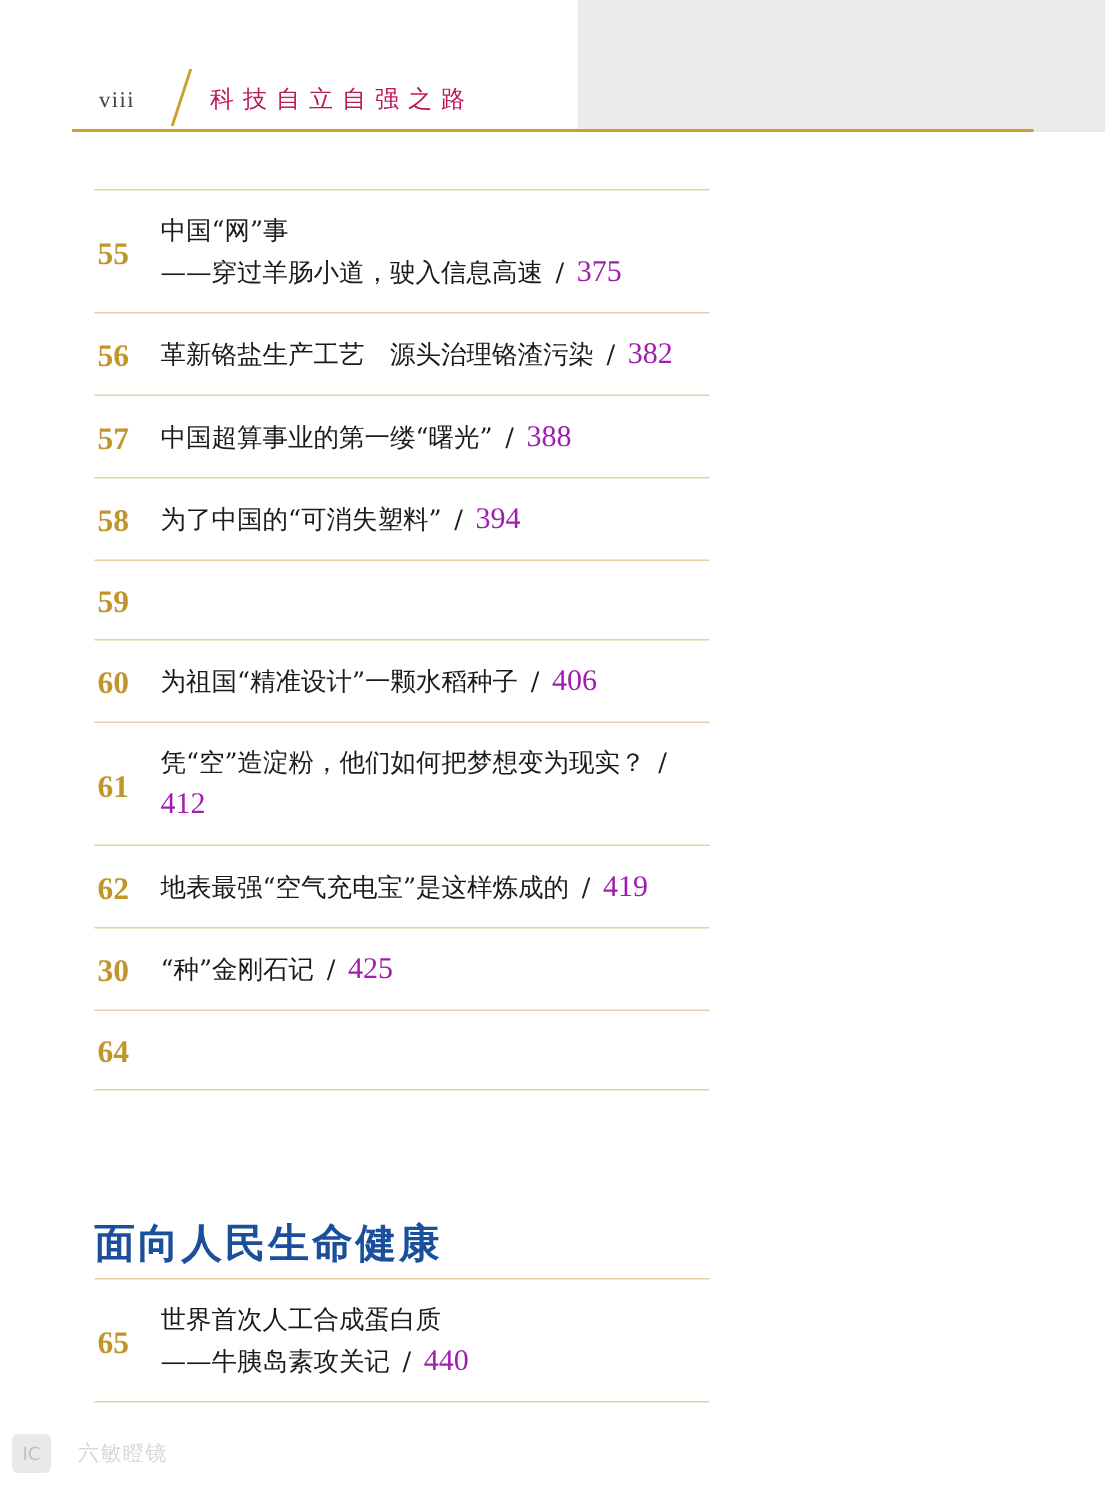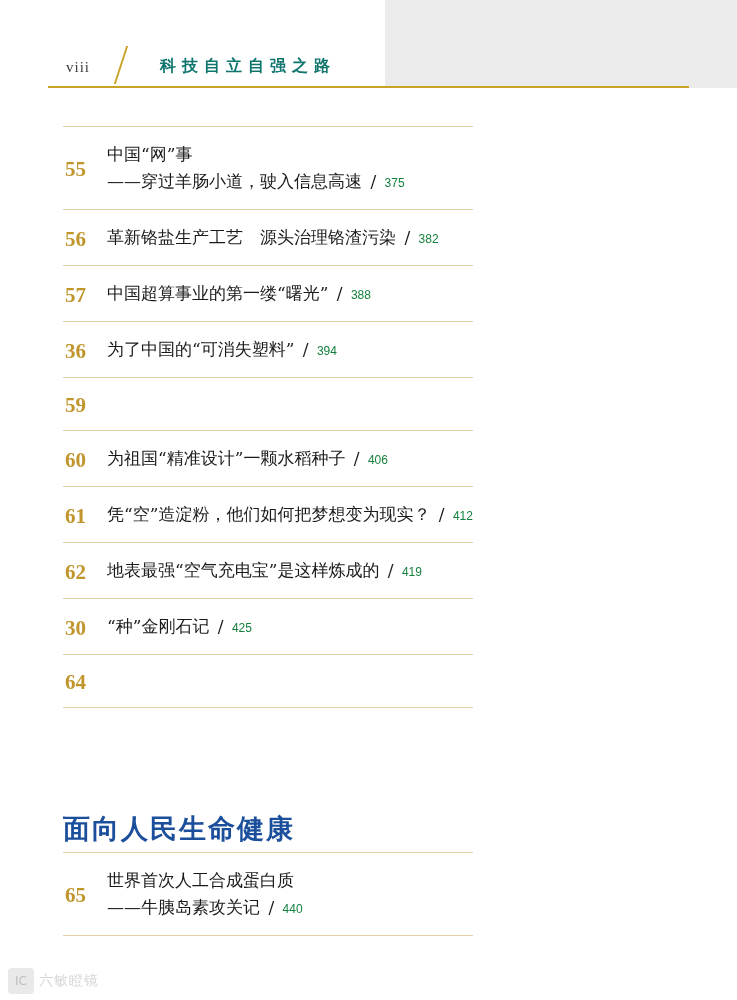--- a/index.html
+++ b/index.html
@@ -58,27 +58,27 @@
     position: absolute;
     left: 72px;
     top: 0px;
     width: 2px;
     height: 38px;
     background: #c9a227;
     transform: skewX(-18deg);
   }
   .header-title {
     position: absolute;
-    left: 112px;
+    left: 92px;
     top: 10px;
     font-size: 16px;
-    color: #0f766e;
+    color: #be185d;
     letter-spacing: 6px;
     font-family: "DejaVu Serif", serif;
-    font-weight: 700;
+    font-weight: 400;
   }
   
   .toc {
     position: absolute;
     left: 63px;
     top: 126px;
     width: 410px;
   }
   .toc-row {
     position: relative;
@@ -107,23 +107,23 @@
     flex: 1 1 auto;
     font-size: 17px;
     line-height: 27px;
     color: #1a1a1a;
     font-family: "DejaVu Serif", serif;
   }
   .entry .line2 {
     display: block;
   }
   .pg {
-    font-family: Liberation Sans, sans-serif;
-    font-size: 12px;
-    color: #15803d;
+    font-family: Liberation Serif, serif;
+    font-size: 20px;
+    color: #a21caf;
   }
   .sep {
     color: #1a1a1a;
     padding: 0 3px;
   }
   
   .section-head {
     position: absolute;
     left: 63px;
     top: 786px;
@@ -137,24 +137,24 @@
   .toc2 {
     position: absolute;
     left: 63px;
     top: 852px;
     width: 410px;
   }
   
   .watermark {
     position: absolute;
     left: 8px;
-    bottom: 6px;
+    bottom: 18px;
     display: flex;
     align-items: center;
-    gap: 5px;
+    gap: 18px;
     opacity: 0.55;
   }
   .wm-badge {
     width: 26px;
     height: 26px;
     border-radius: 4px;
     background: #d8d8d8;
     color: #8a8a8a;
     font-size: 12px;
     display: flex;
@@ -190,21 +190,21 @@
       </div>
       <div class="toc-row">
         <div class="num">56</div>
         <div class="entry"><span>革新铬盐生产工艺　源头治理铬渣污染</span><span class="sep"> / </span><span class="pg">382</span></div>
       </div>
       <div class="toc-row">
         <div class="num">57</div>
         <div class="entry"><span>中国超算事业的第一缕“曙光”</span><span class="sep"> / </span><span class="pg">388</span></div>
       </div>
       <div class="toc-row">
-        <div class="num">36</div>
+        <div class="num">58</div>
         <div class="entry"><span>为了中国的“可消失塑料”</span><span class="sep"> / </span><span class="pg">394</span></div>
       </div>
       <div class="toc-row">
         <div class="num">59</div>
       </div>
       <div class="toc-row">
         <div class="num">60</div>
         <div class="entry"><span>为祖国“精准设计”一颗水稻种子</span><span class="sep"> / </span><span class="pg">406</span></div>
       </div>
       <div class="toc-row">

